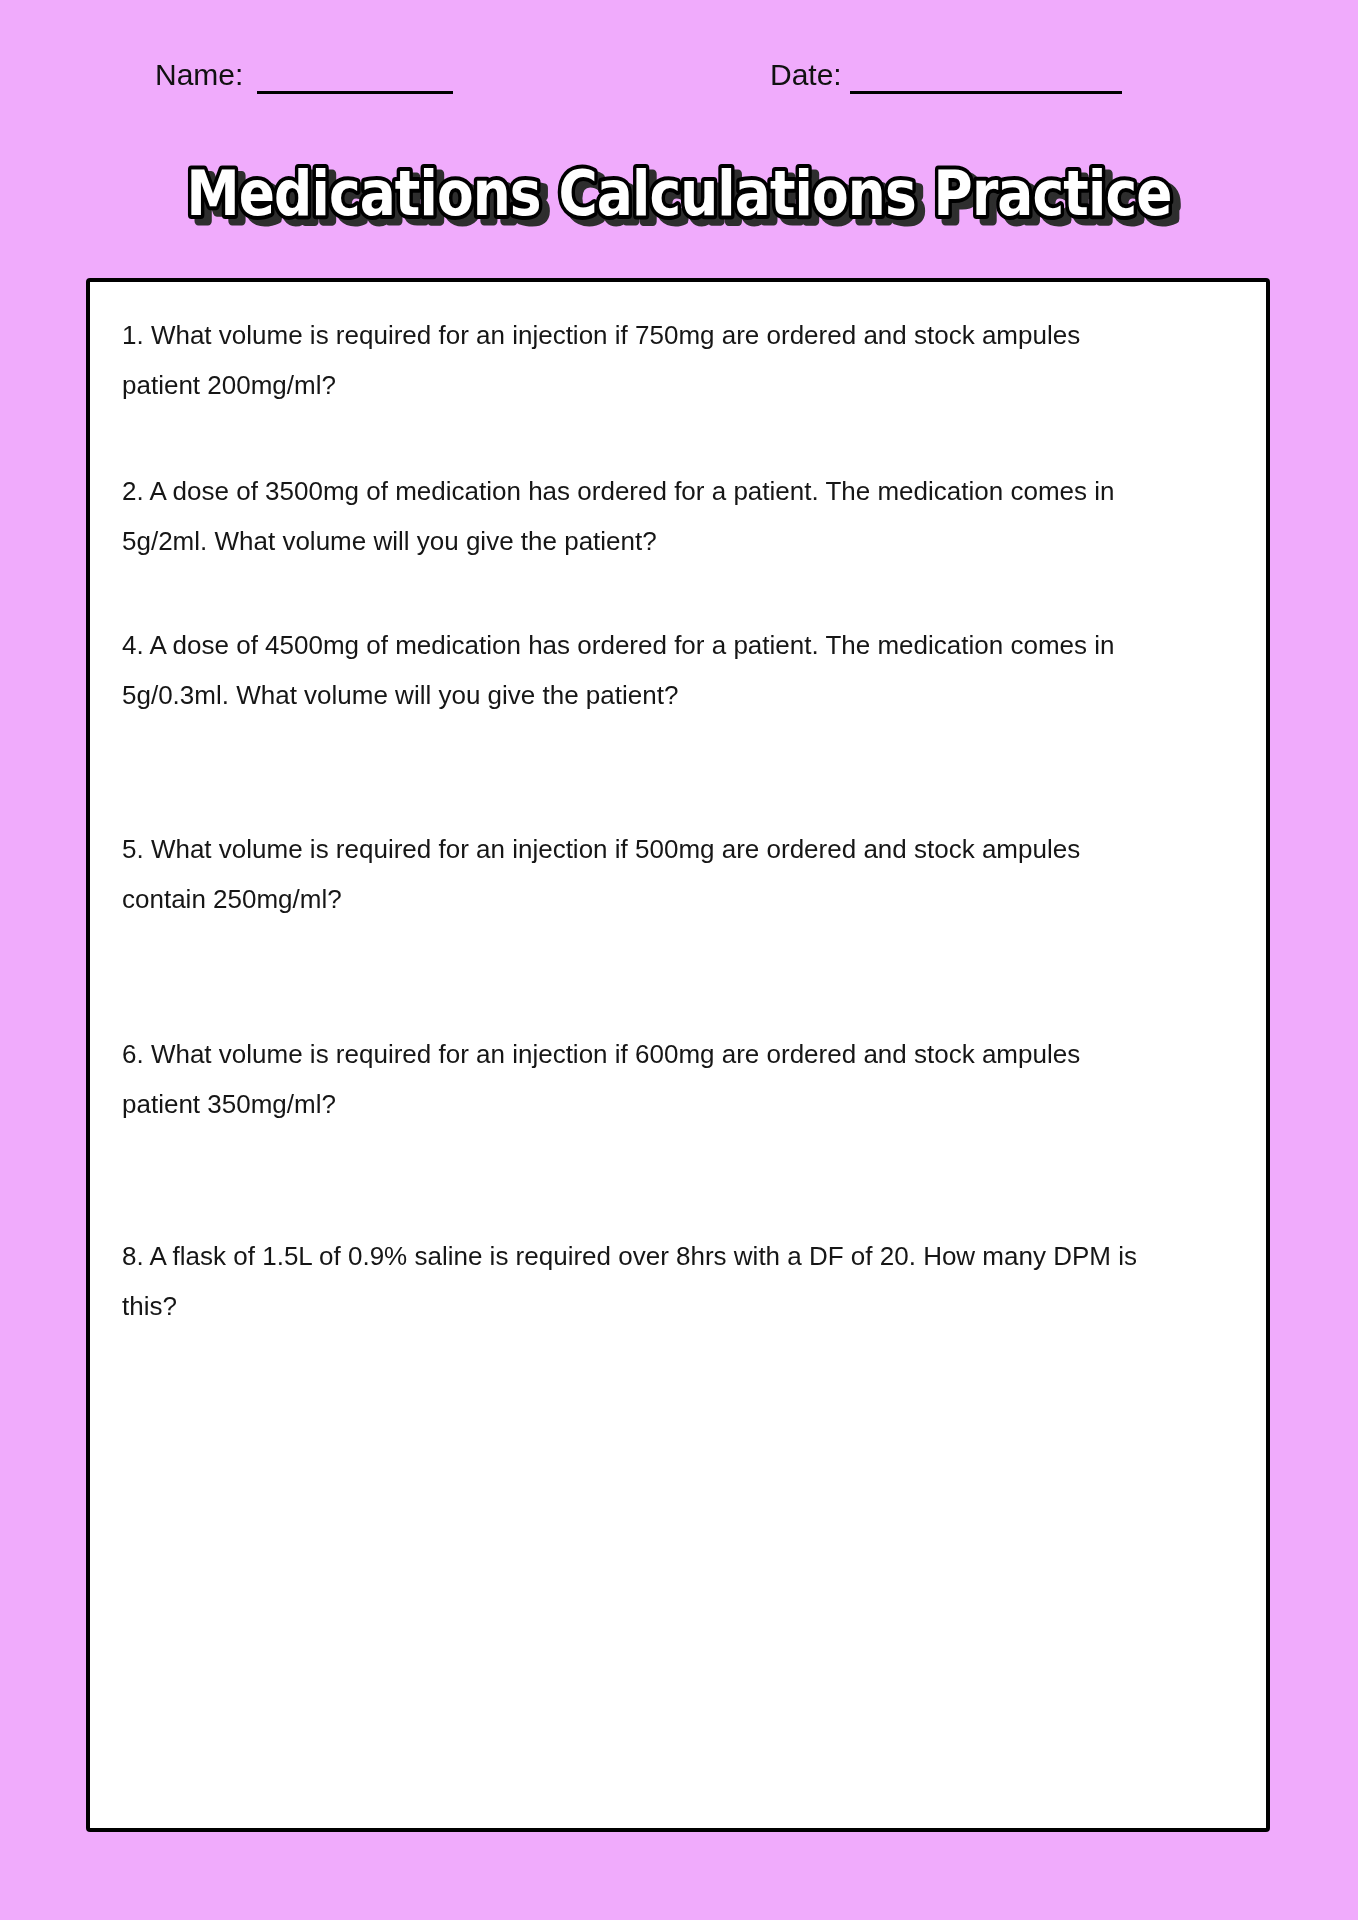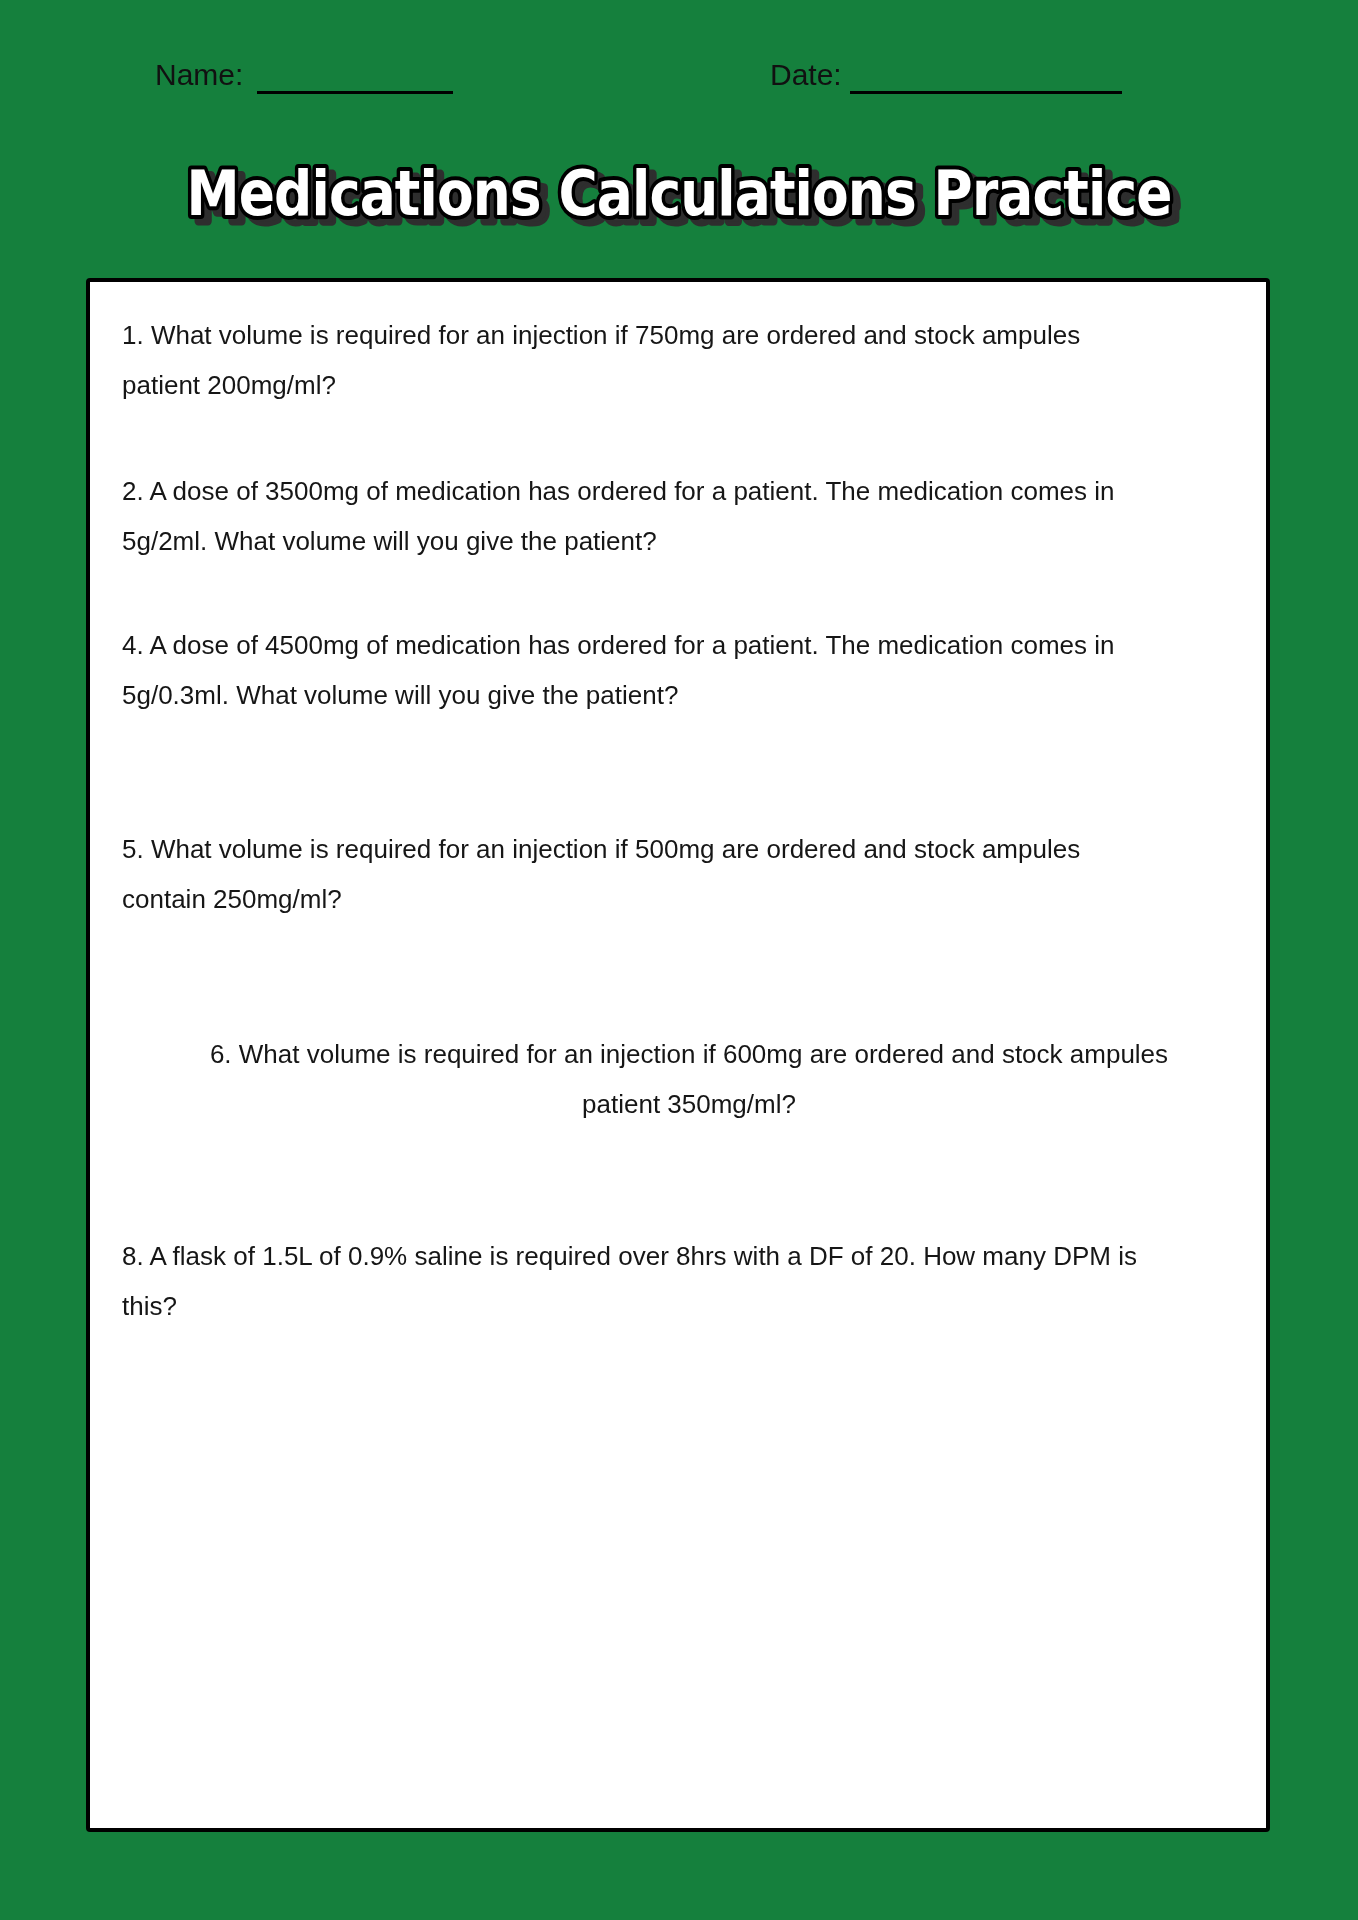--- a/index.html
+++ b/index.html
@@ -1,21 +1,21 @@
 <!DOCTYPE html>
 <html><head>
 <meta charset="utf-8">
 <style>
   * { margin: 0; padding: 0; box-sizing: border-box; }
   html, body { background: #e8e8e8; }
   .page {
     position: relative;
     width: 1358px;
     height: 1920px;
-    background: #15803d;
+    background: #f0abfc;
     overflow: hidden;
     font-family: "Liberation Sans", sans-serif;
     color: #161616;
   }
   .field-label {
     position: absolute;
     font-size: 30px;
     font-weight: 400;
     color: #111111;
     white-space: nowrap;
@@ -70,21 +70,21 @@
     height: 50px;
     line-height: 50px;
     font-size: 26px;
     white-space: nowrap;
     color: #161616;
   }
   .q2 { margin-top: 56px; }
   .q3 { margin-top: 53px; }
   .q4 { margin-top: 54px; }
   .q5 { margin-top: 104px; }
-  .q6 { margin-top: 105px; text-align: center; }
+  .q6 { margin-top: 105px; }
   .q7 { margin-top: 106px; }
   .q8 { margin-top: 102px; }
 </style>
 </head>
 <body>
 
 <div class="page">
 
   <span class="field-label name-label">Name:</span>
   <div class="blank-line name-blank"></div>

